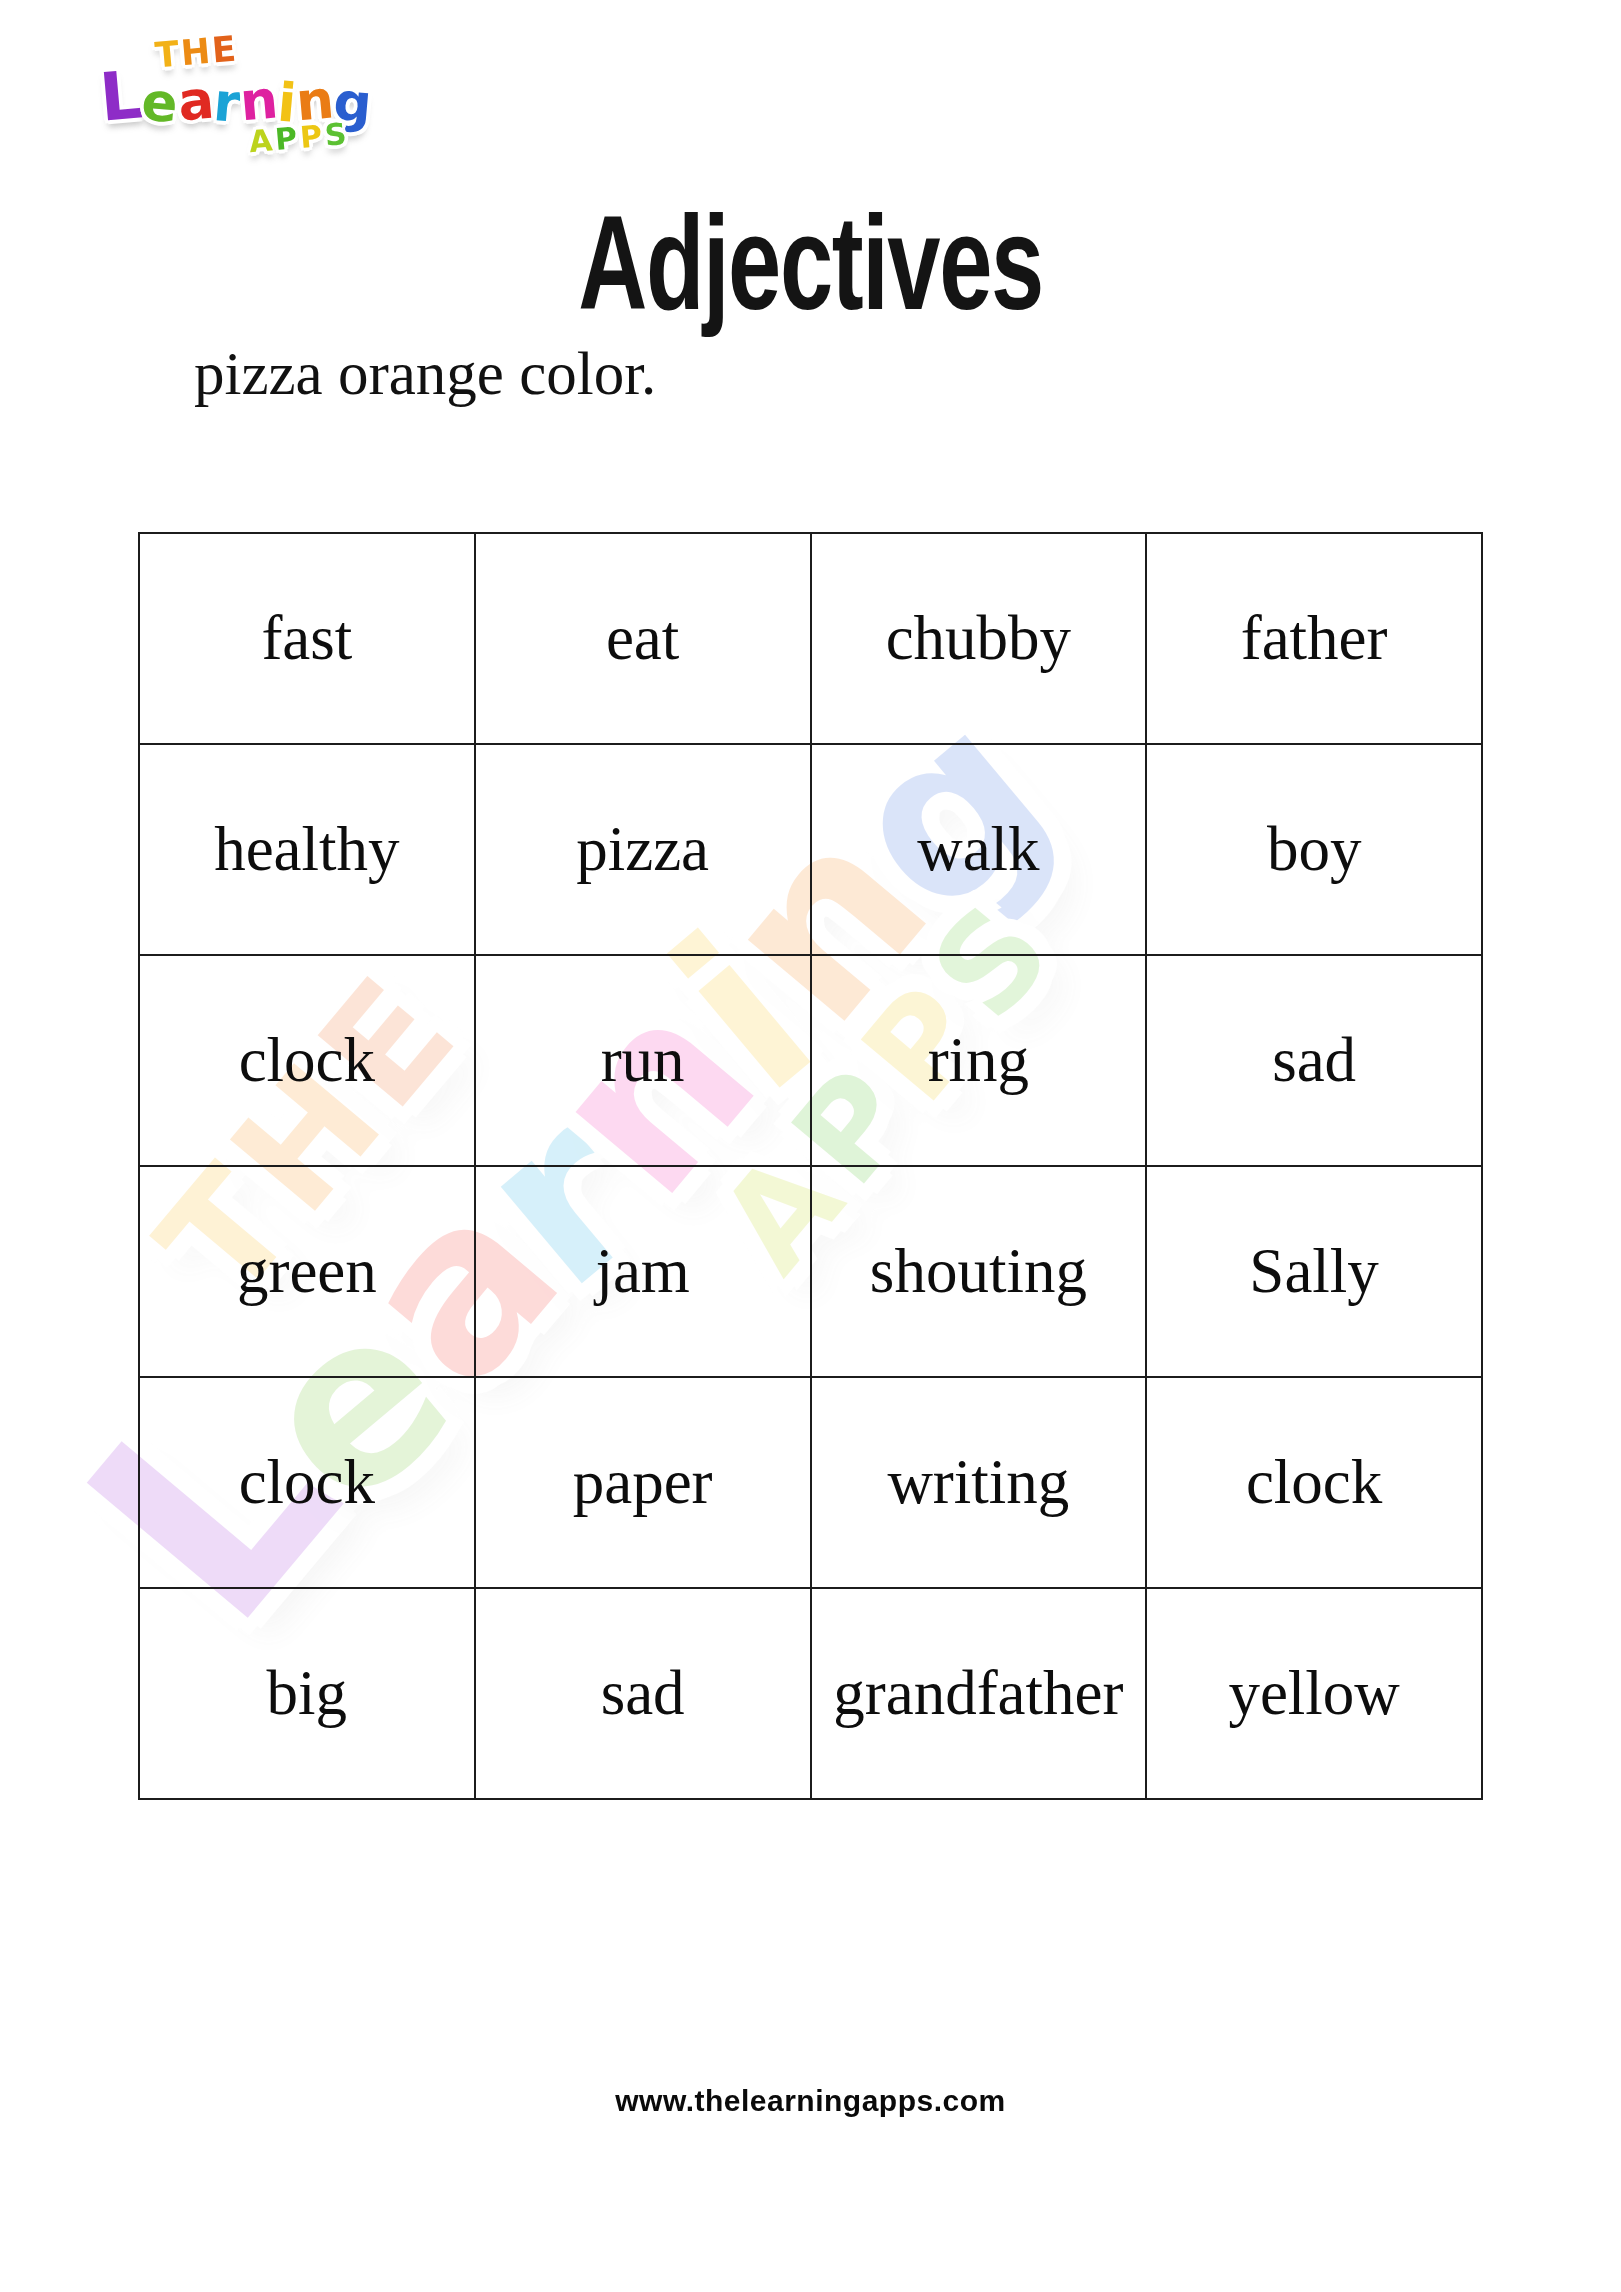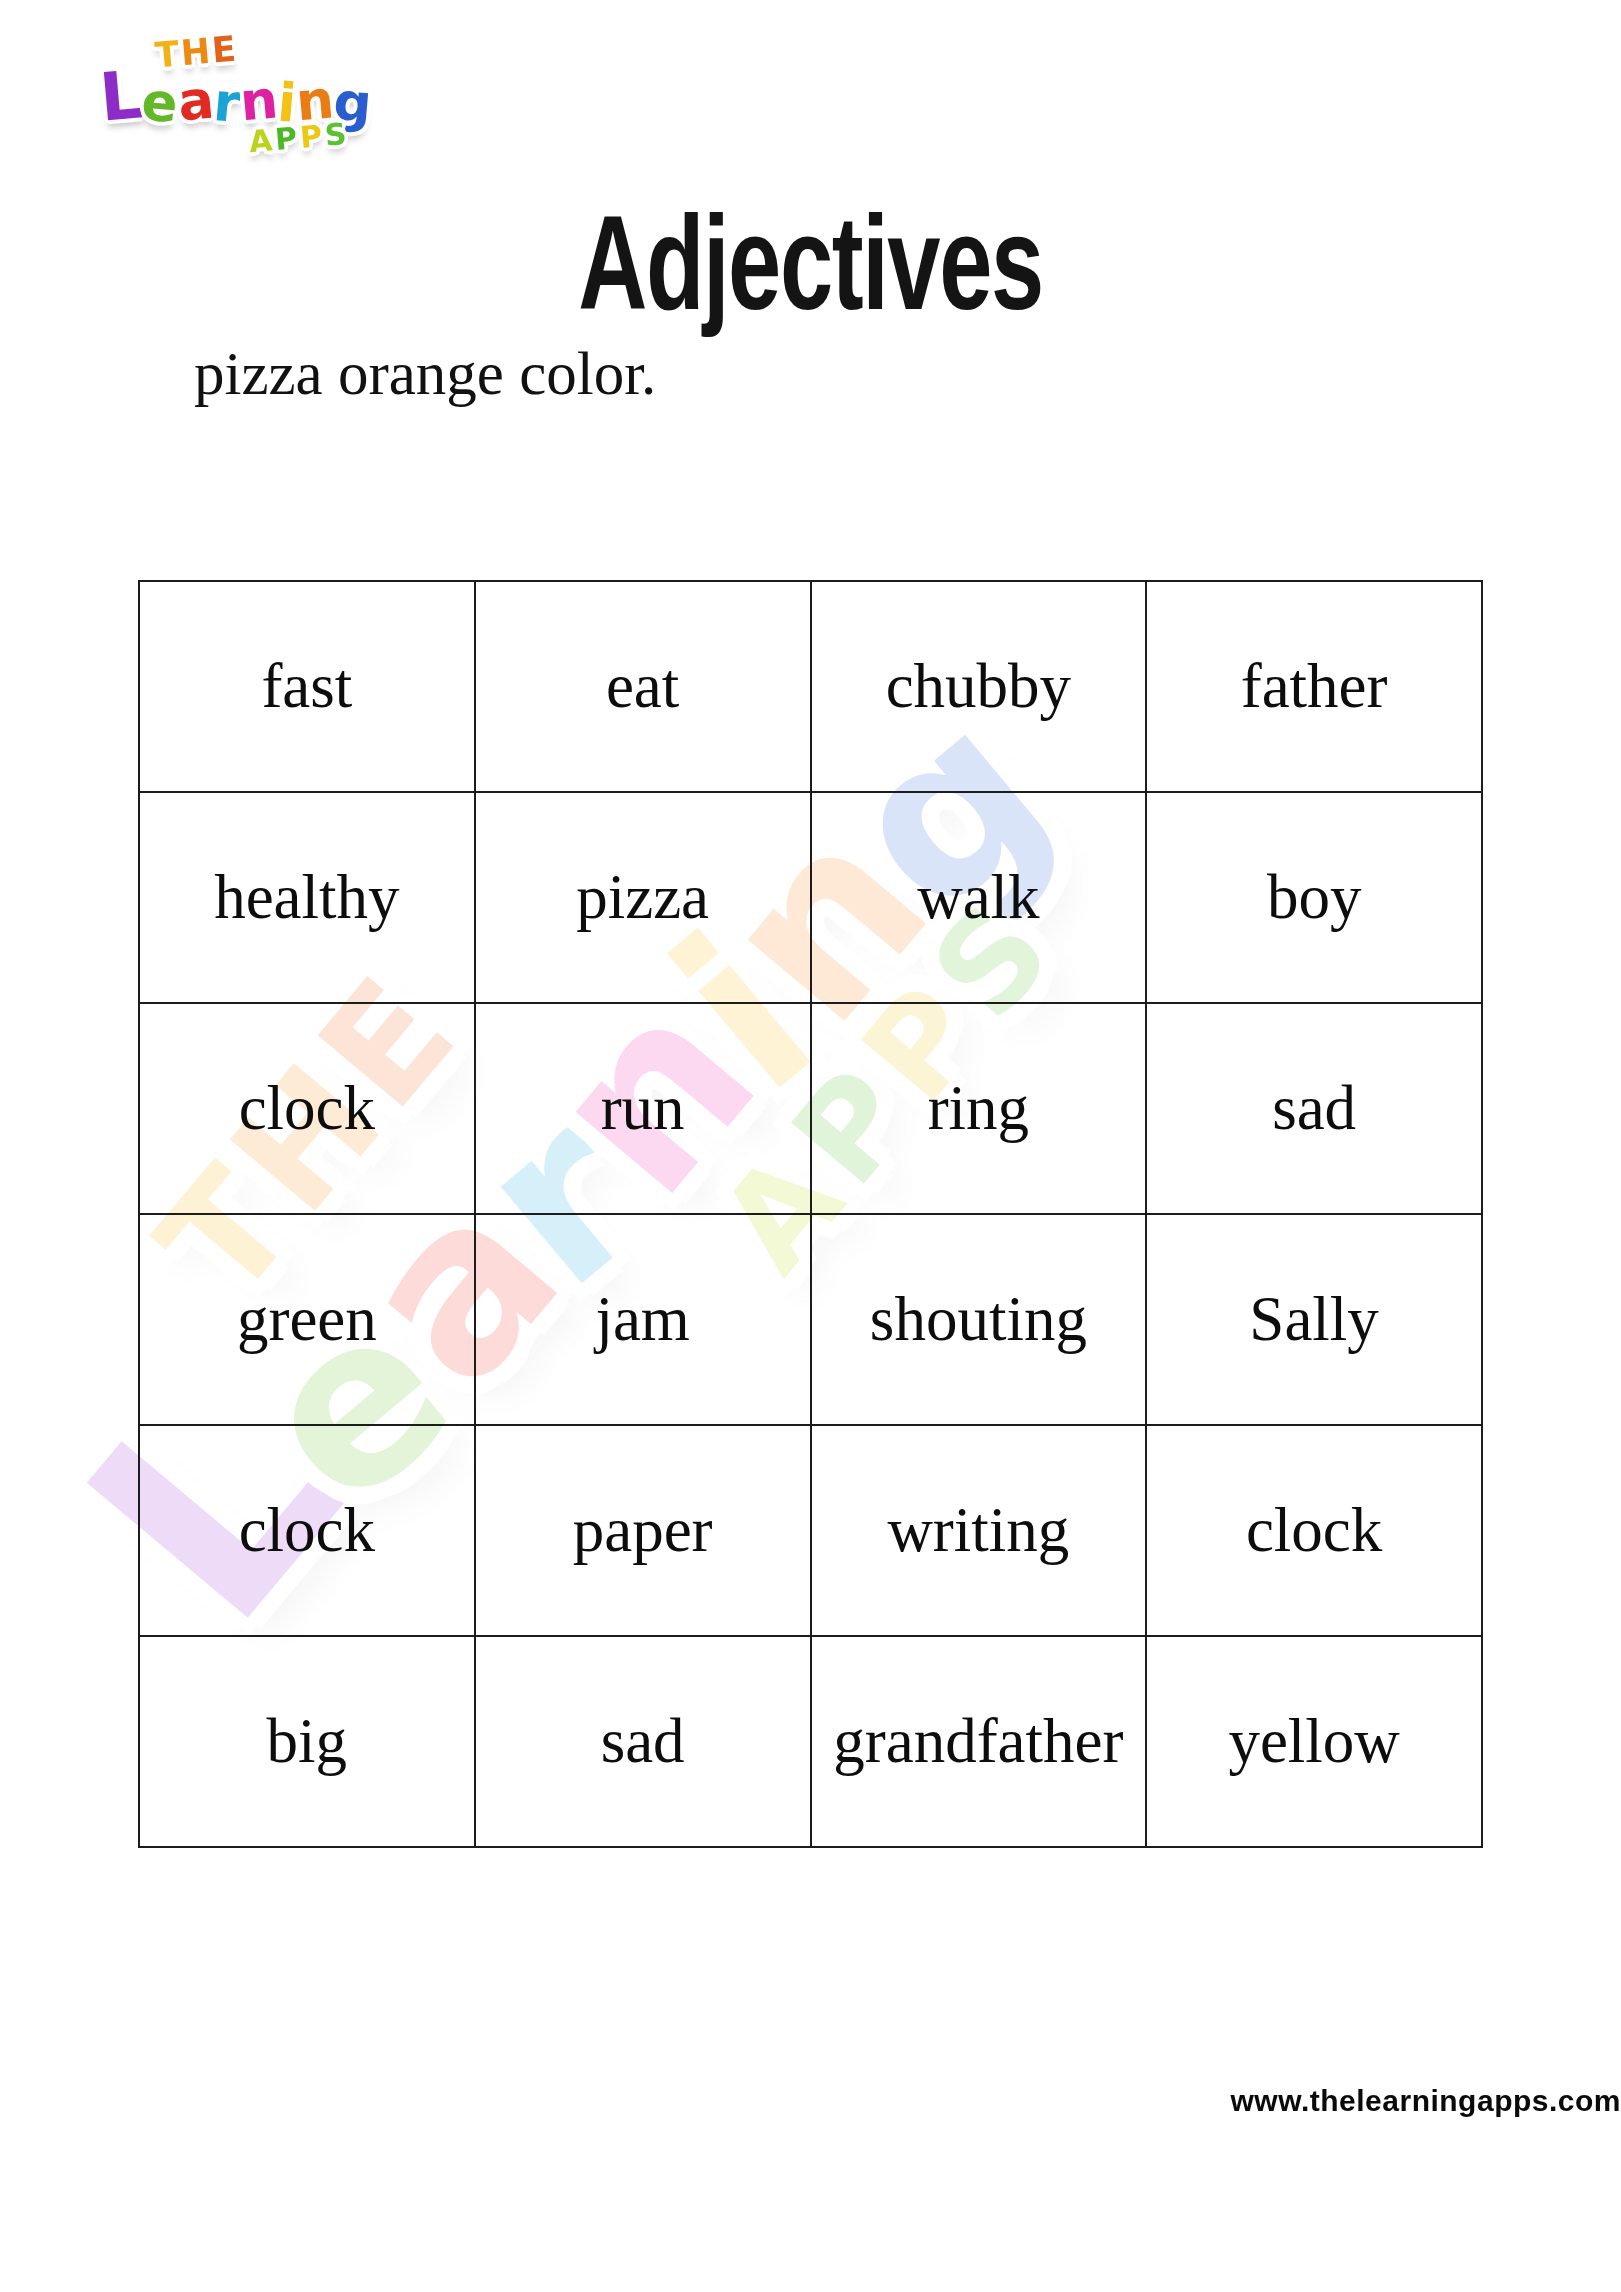--- a/index.html
+++ b/index.html
@@ -70,40 +70,39 @@
   }
 
   
   table.words {
     position:absolute; left:138px; top:532px;
     width:1345px;
     border-collapse:collapse;
     table-layout:fixed;
     z-index:1;
     background:transparent;
-    margin-top:48px;
   }
   table.words td {
     border-left:2px solid #1c1c1c;
     border-right:2px solid #1c1c1c;
     border-top:2.9px solid #1c1c1c;
     border-bottom:2.9px solid #1c1c1c;
     height:207px;
     text-align:center;
     vertical-align:middle;
     font-family:"Liberation Serif", serif;
     font-size:63px;
     color:#0d0d0d;
     background:transparent;
   }
 
   
   .footer {
     position:absolute; left:0; right:0; top:2084px;
-    text-align:right;
+    text-align:center;
     font-family:"Liberation Sans", sans-serif;
     font-weight:bold;
     font-size:30px;
     letter-spacing:0.5px;
     color:#0a0a0a;
     z-index:1;
   }
 </style>
 </head>
 <body>

